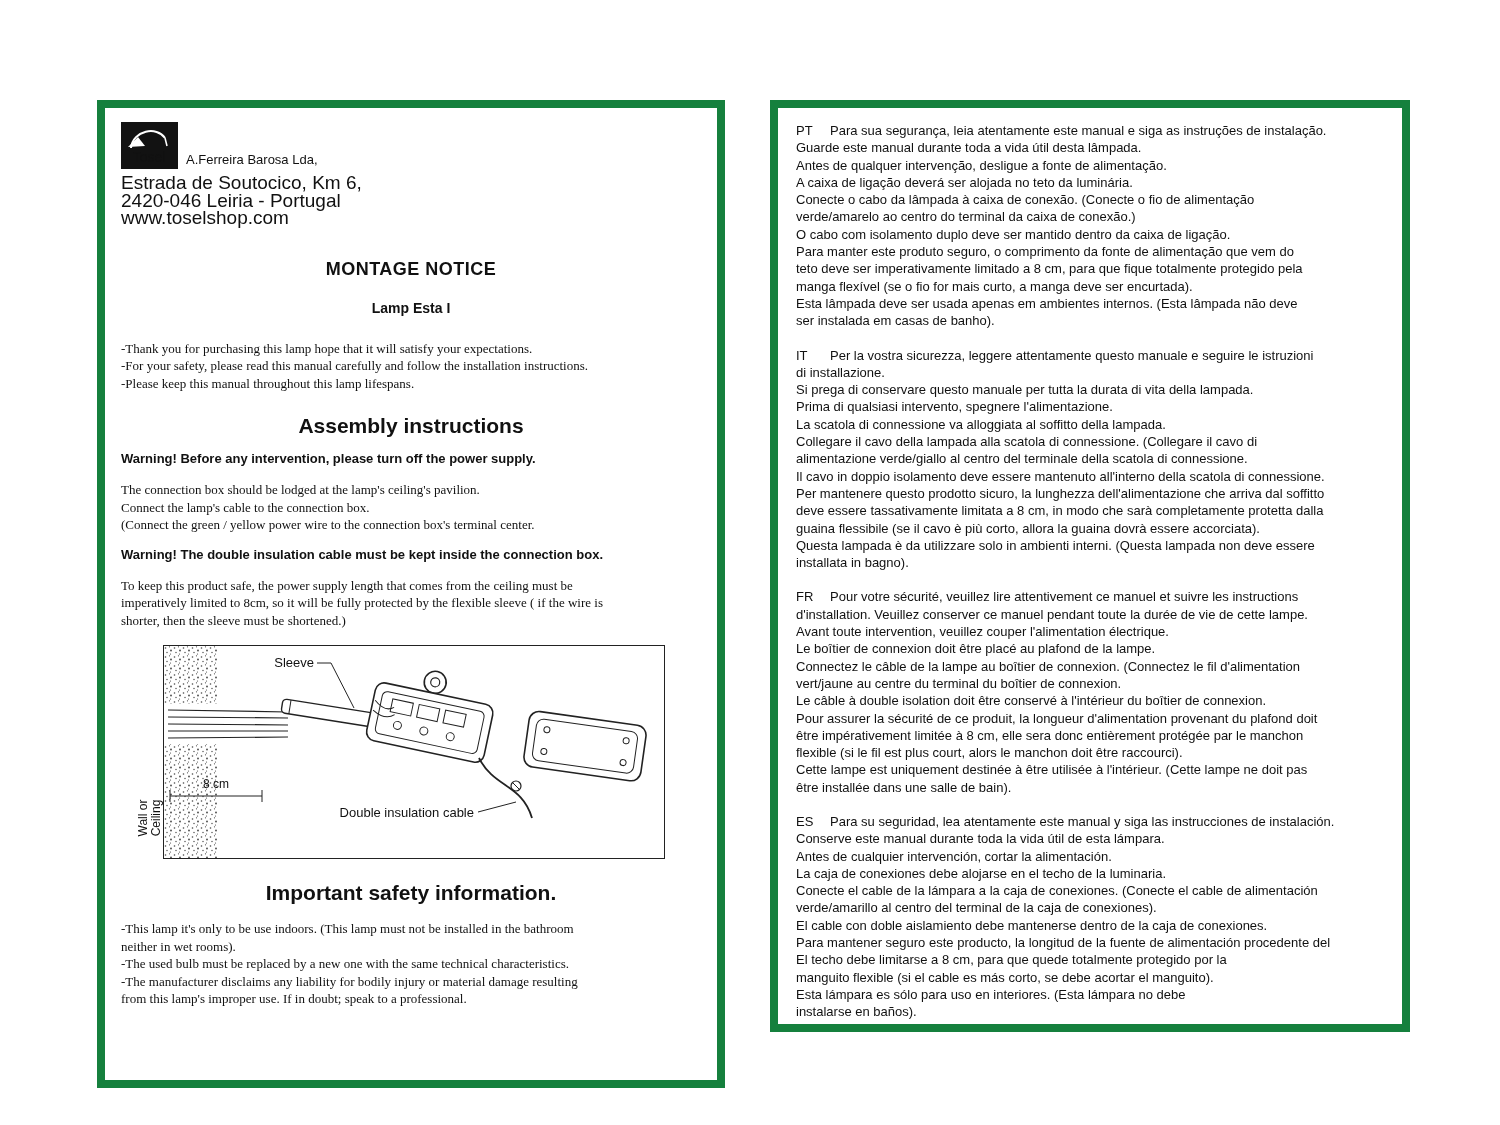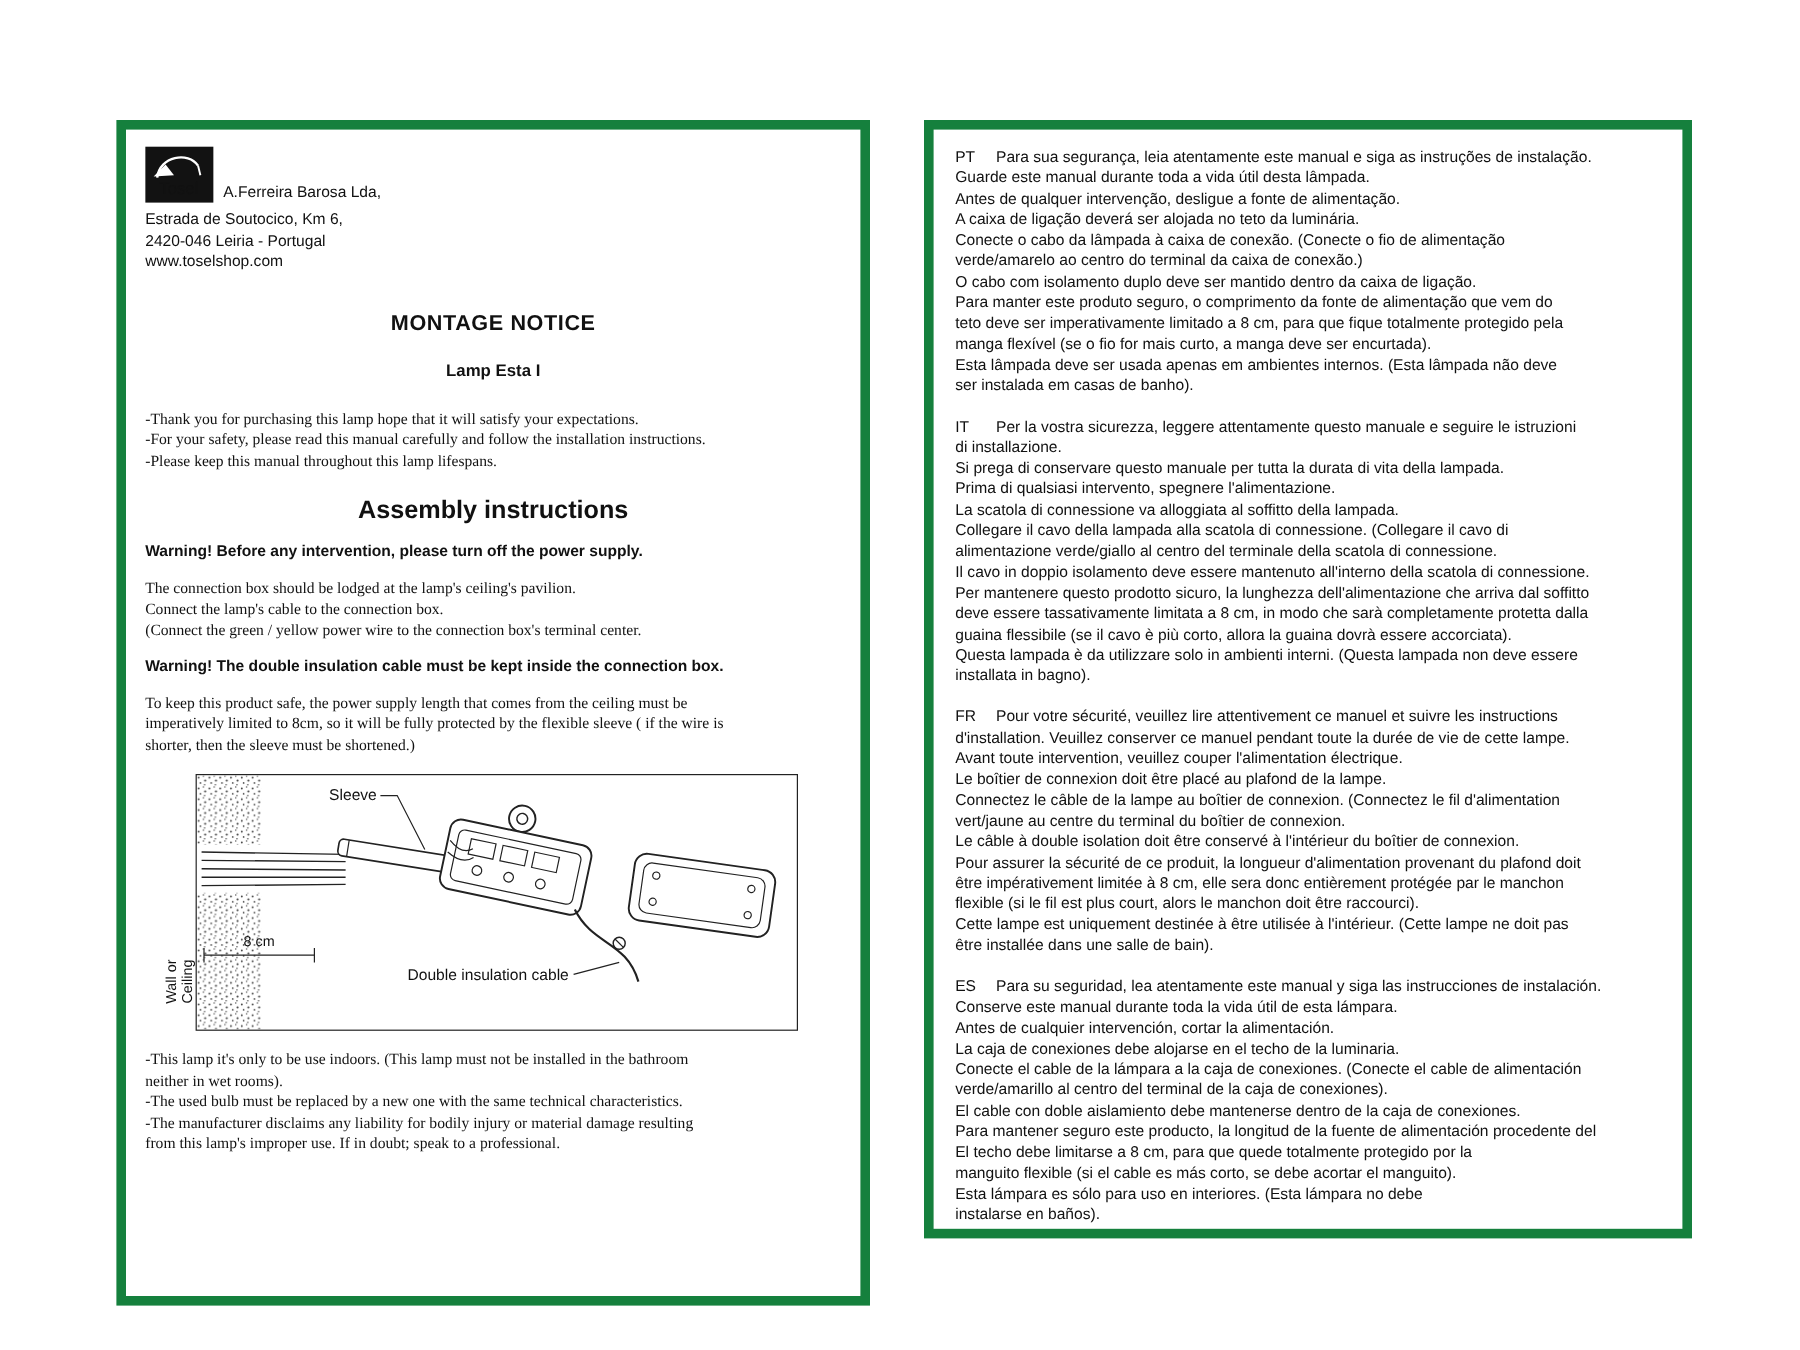--- a/index.html
+++ b/index.html
@@ -32,21 +32,21 @@
     padding: 14px 18px;
   }
   .logo-row {
     display: flex;
     align-items: flex-end;
     gap: 8px;
   }
   .logo-box { width: 57px; height: 47px; }
   .company-name { font-size: 13px; padding-bottom: 2px; }
   .address {
-    font-size: 13px;
+    font-size: 19px;
     line-height: 17.5px;
     white-space: pre-line;
     margin-top: 5px;
   }
   .doc-title {
     text-align: center;
     font-size: 18px;
     font-weight: bold;
     letter-spacing: 0.5px;
     margin: 32px 0 0;
@@ -228,20 +228,21 @@
           <circle cx="461" cy="111" r="3" fill="none" stroke="#222" stroke-width="1"></circle>
         </g>
         <g>
           <circle cx="352" cy="140" r="5" fill="none" stroke="#222" stroke-width="1.2"></circle>
           <line x1="348.5" y1="136.5" x2="355.5" y2="143.5" stroke="#222" stroke-width="1"></line>
         </g>
       </svg>
     </div>
   </div>
 
+  <h2 class="section-heading">Important safety information.</h2>
 
   <p class="body-text tight">-This lamp it's only to be use indoors. (This lamp must not be installed in the bathroom
 neither in wet rooms).
 -The used bulb must be replaced by a new one with the same technical characteristics.
 -The manufacturer disclaims any liability for bodily injury or material damage resulting
 from this lamp's improper use. If in doubt; speak to a professional.</p>
 
 </div>
 
 <div class="page page-right">

